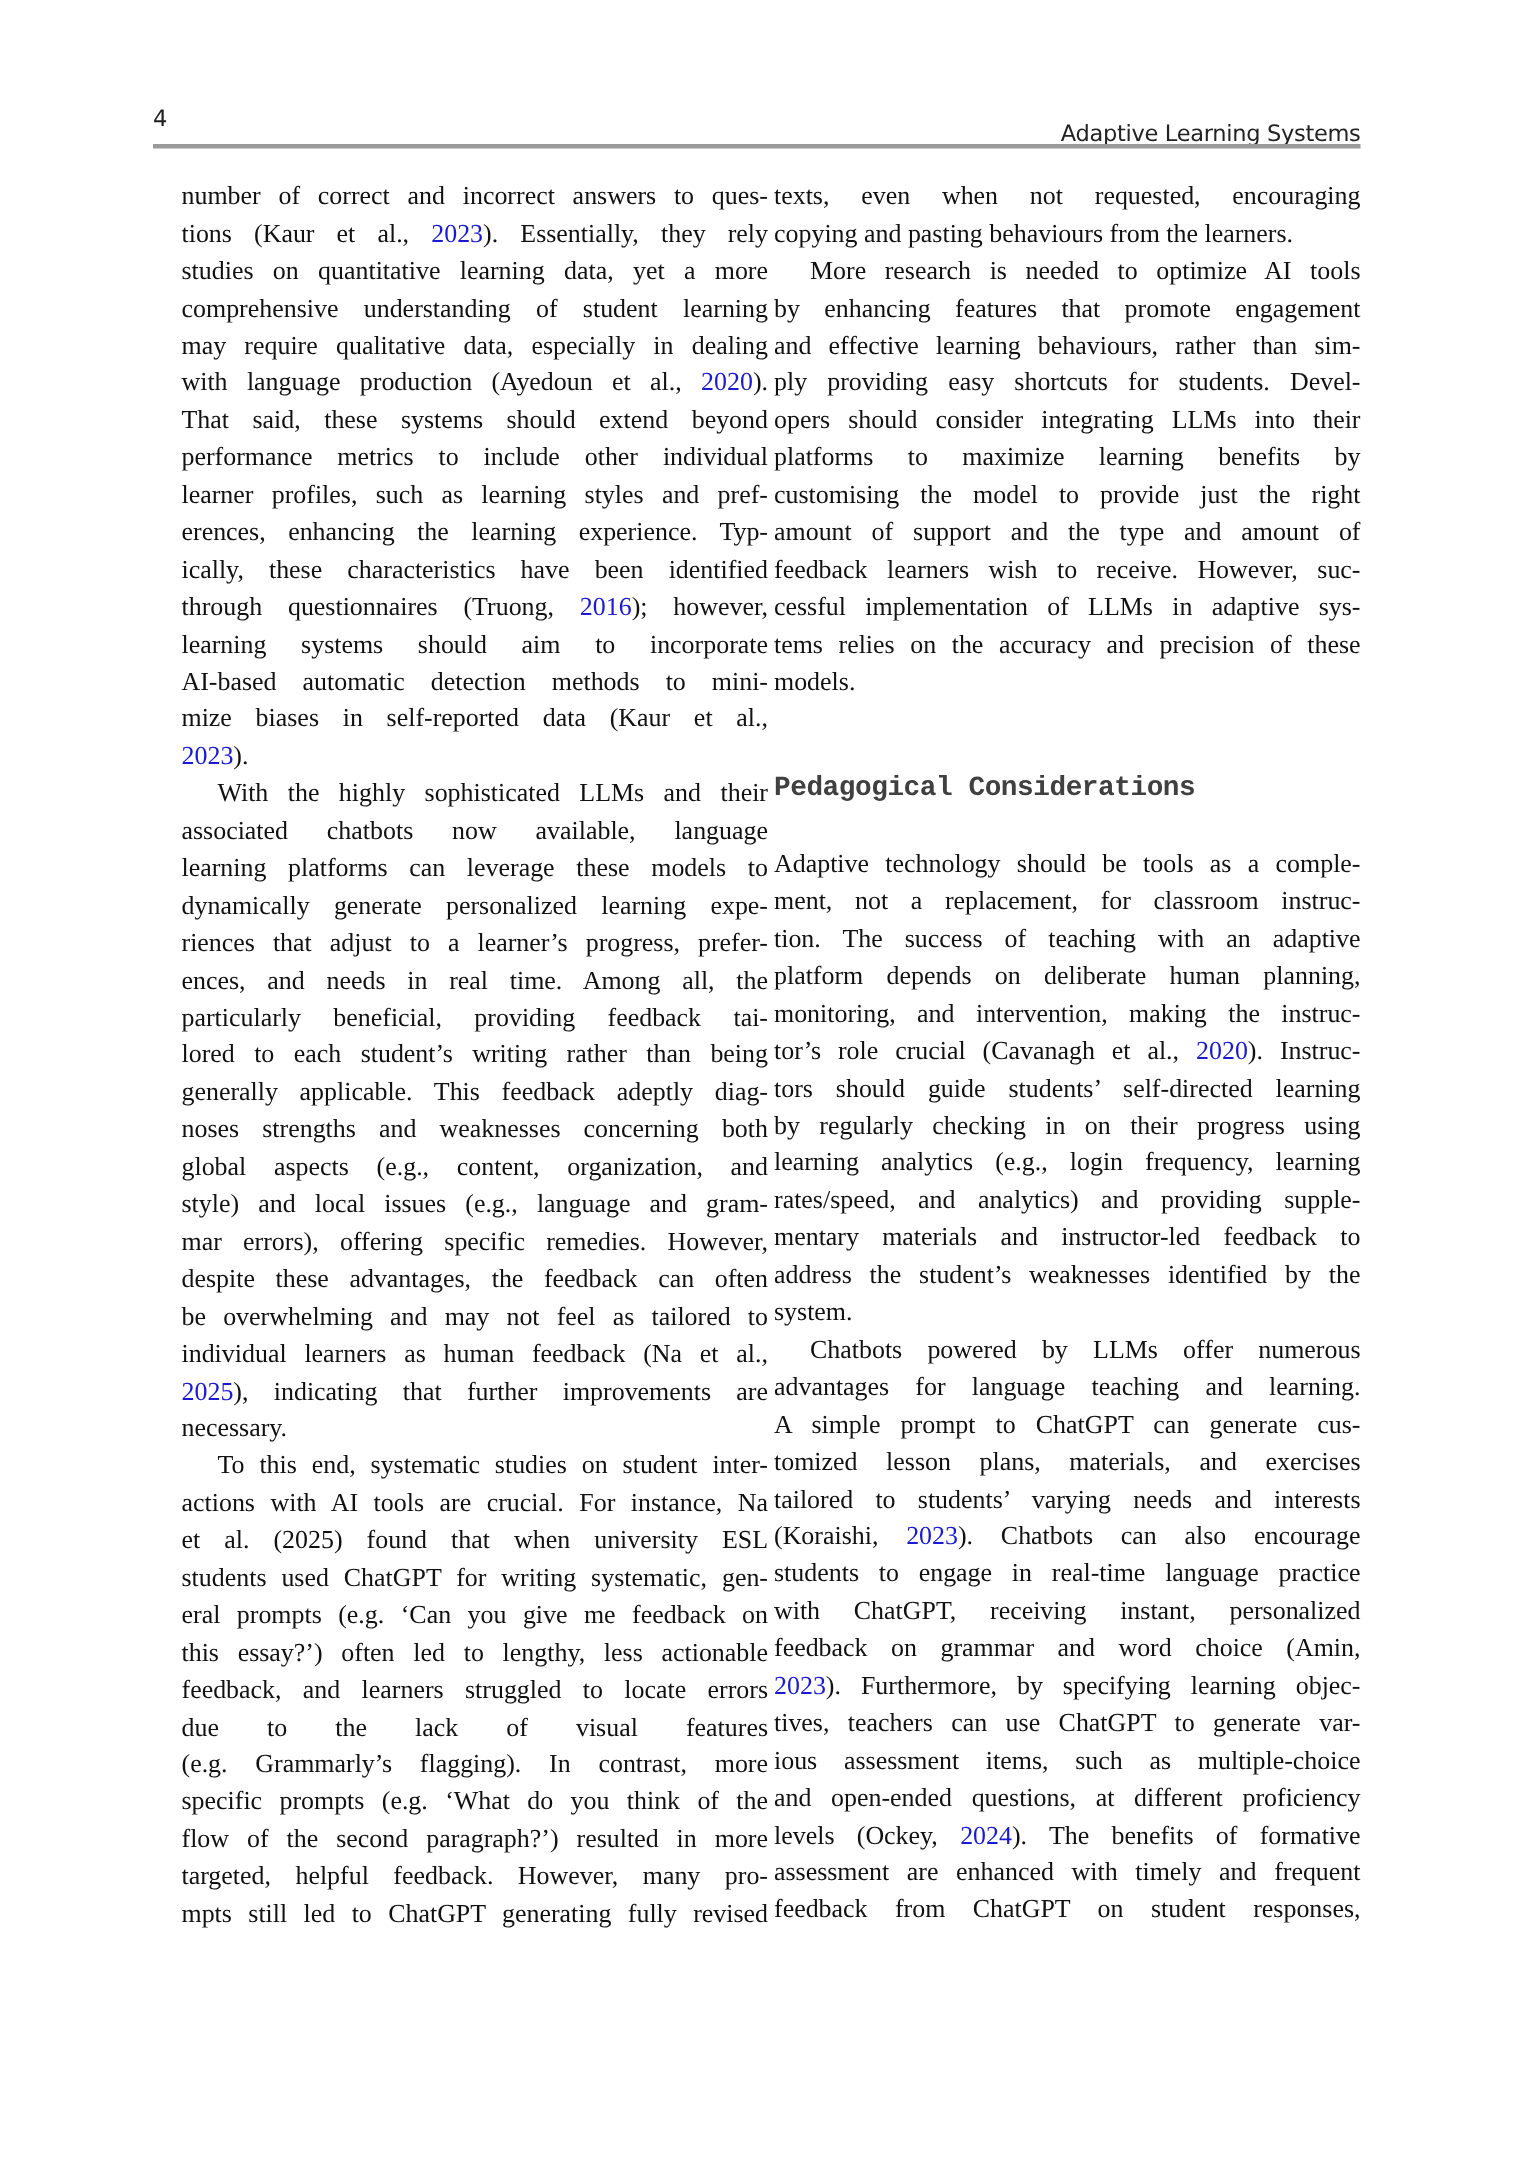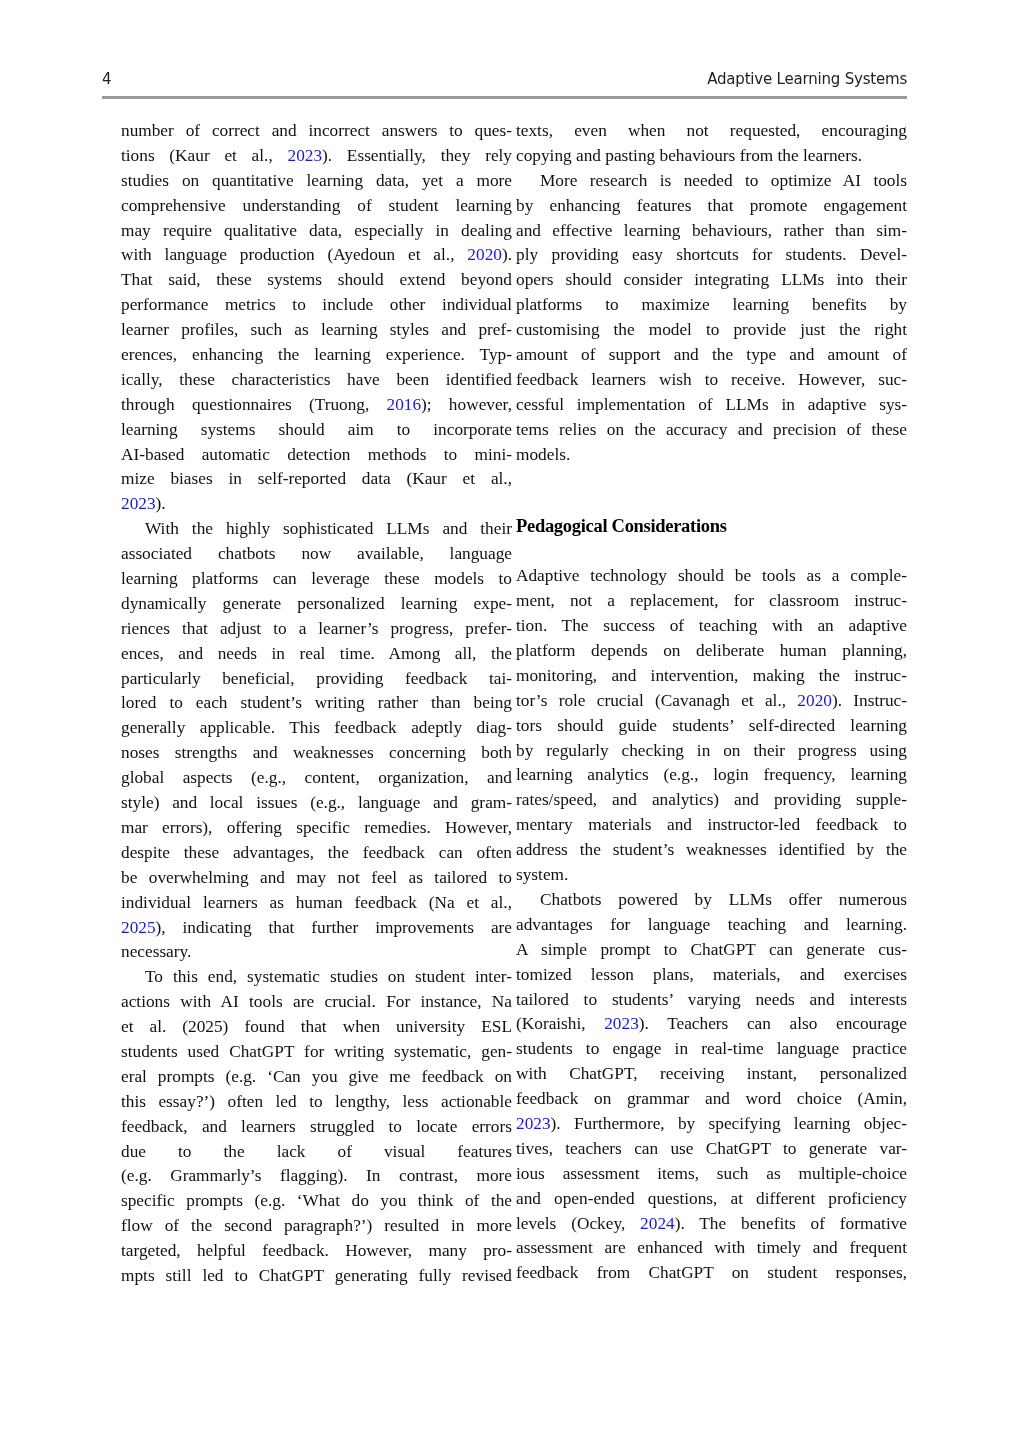--- a/index.html
+++ b/index.html
@@ -1,31 +1,31 @@
 <!DOCTYPE html>
 <html><head>
 <meta charset="utf-8">
 <style>
   html, body { margin: 0; padding: 0; background: #ffffff; }
   body { width: 1009px; height: 1440px; position: relative; overflow: hidden; }
   .page { position: absolute; left: 0; top: 0; width: 1009px; height: 1440px; background: #fff; }
   .running-head { position: absolute; left: 102px; top: 68px; width: 805px; height: 24px;
     font-family: "DejaVu Sans", sans-serif; font-size: 15px; color: #222; }
   .running-head .pnum { position: absolute; left: 0; top: 2px; }
-  .running-head .rtitle { position: absolute; right: 0; top: 2px; letter-spacing: -0.2px; }
+  .running-head .rtitle { position: absolute; right: 0; top: 12px; letter-spacing: -0.2px; }
   .rule { position: absolute; left: 102px; top: 96px; width: 805px; height: 3px; background: #9a9a9a; }
   .col { position: absolute; top: 119px; width: 391px;
     font-family: "Liberation Serif", serif; font-size: 17.3px; color: #111; }
   .col.left { left: 102px; margin-left: 19px; }
   .col.right { left: 516px; }
   .line { height: 24.9px; line-height: 24.9px; white-space: nowrap; text-align: justify; text-align-last: justify; }
   .line.last { text-align-last: left; }
   .line.indent { padding-left: 24px; }
   .cite { color: #1a1ad6; }
-  .heading { font-family: Liberation Serif, serif; font-weight: bold; font-size: 18.5px; color: #000000;
+  .heading { font-family: Liberation Mono, monospace; font-weight: bold; font-size: 18.5px; color: #404040;
     height: 24.9px; line-height: 24.9px; letter-spacing: -0.3px; }
   .gap-before-heading { height: 47px; }
   .gap-after-heading { height: 25px; }
 </style>
 </head>
 <body>
 
 <div class="page">
   <div class="running-head">
     <span class="pnum">4</span>
@@ -127,21 +127,21 @@
           <div class="line"><span>mentary materials and instructor-led feedback to</span></div>
           <div class="line"><span>address the student’s weaknesses identified by the</span></div>
           <div class="line last"><span>system.</span></div>
         </div>
         <div>
           <div class="line indent"><span>Chatbots powered by LLMs offer numerous</span></div>
           <div class="line"><span>advantages for language teaching and learning.</span></div>
           <div class="line"><span>A simple prompt to ChatGPT can generate cus-</span></div>
           <div class="line"><span>tomized lesson plans, materials, and exercises</span></div>
           <div class="line"><span>tailored to students’ varying needs and interests</span></div>
-          <div class="line"><span>(Koraishi, </span><span class="cite">2023</span><span>). Teachers can also encourage</span></div>
+          <div class="line"><span>(Koraishi, </span><span class="cite">2023</span><span>). Chatbots can also encourage</span></div>
           <div class="line"><span>students to engage in real-time language practice</span></div>
           <div class="line"><span>with ChatGPT, receiving instant, personalized</span></div>
           <div class="line"><span>feedback on grammar and word choice (Amin,</span></div>
           <div class="line"><span class="cite">2023</span><span>). Furthermore, by specifying learning objec-</span></div>
           <div class="line"><span>tives, teachers can use ChatGPT to generate var-</span></div>
           <div class="line"><span>ious assessment items, such as multiple-choice</span></div>
           <div class="line"><span>and open-ended questions, at different proficiency</span></div>
           <div class="line"><span>levels (Ockey, </span><span class="cite">2024</span><span>). The benefits of formative</span></div>
           <div class="line"><span>assessment are enhanced with timely and frequent</span></div>
           <div class="line"><span>feedback from ChatGPT on student responses,</span></div>

